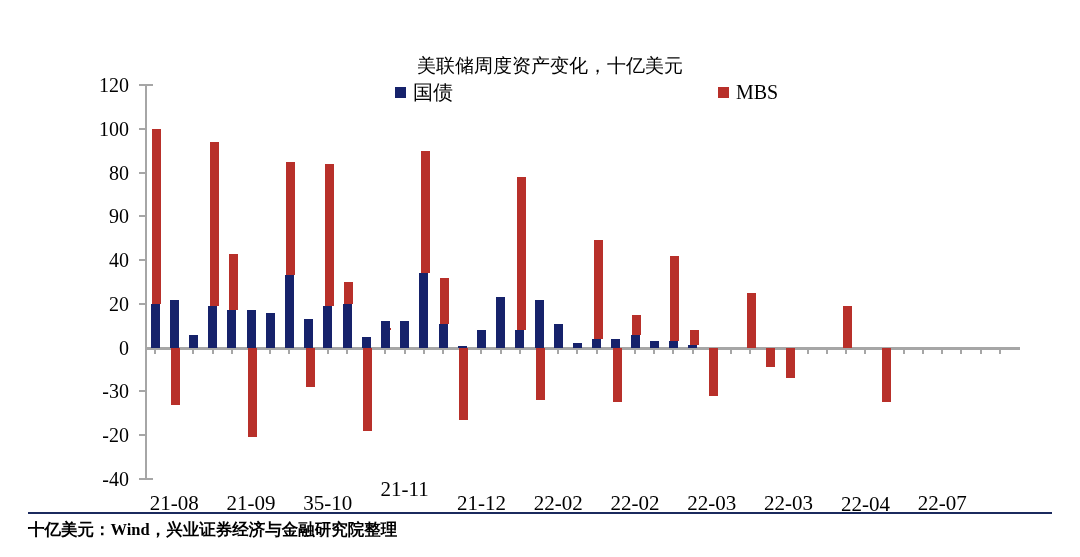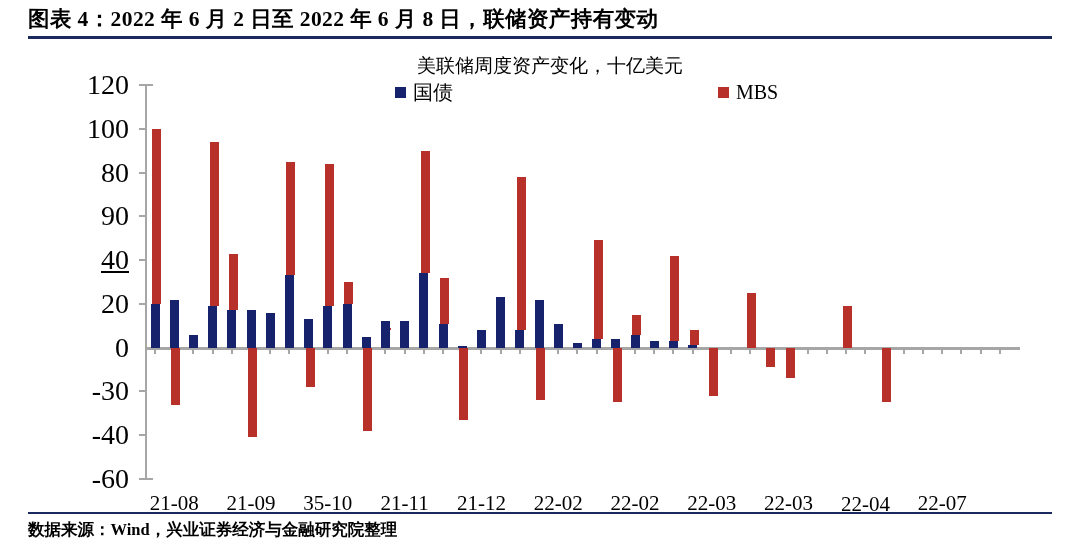--- a/index.html
+++ b/index.html
@@ -58,21 +58,21 @@
     width:875px;height:394px;
   }
   .yaxis-line{
     position:absolute;left:0;top:0;width:2px;height:394px;background:#a6a6a6;
   }
   .ytick{position:absolute;left:-6px;width:7px;height:2px;background:#a6a6a6;}
   .ycap{position:absolute;left:0;width:8px;height:2px;background:#a6a6a6;}
   .ylab{
     position:absolute;
     width:64px;text-align:right;
-    font-size:28px;line-height:20px;font-family:"Liberation Serif", serif;
+    font-size:20px;line-height:20px;font-family:"Liberation Serif", serif;
   }
   .zero-line{
     position:absolute;left:0;width:875px;height:3px;background:#a6a6a6;
   }
   .xtick{position:absolute;width:2px;height:7px;background:#a6a6a6;}
 
   .bars{position:absolute;left:0;top:0;width:875px;height:394px;}
   .bar{position:absolute;}
   .bar.tre{background:#16226b;z-index:3;}
   .bar.mbs{background:#b8302a;z-index:2;}
@@ -81,24 +81,20 @@
     position:absolute;
     font-size:21px;line-height:21px;font-family:"Liberation Serif", serif;
     white-space:nowrap;text-align:center;width:90px;
   }
 </style>
 </head>
 <body>
 
 <div class="page">
 
-  <div class="header">
-    <div class="header-title">图表 4：2022 年 6 月 2 日至 2022 年 6 月 8 日，联储资产持有变动</div>
-    <div class="header-rule"></div>
-  </div>
 
   <div class="chart">
 
     <div class="chart-title">美联储周度资产变化，十亿美元</div>
 
     <div class="legend">
       <div class="legend-item tre">
         <span class="legend-swatch" id="sw-tre" style="background: rgb(22, 34, 107);"></span>
         <span class="legend-label">国债</span>
       </div>
@@ -121,26 +117,26 @@
           <div class="ytick" style="top: 349.222px;"></div>
           <div class="ytick" style="top: 393px;"></div>
           <div class="ycap" style="top: -1px;"></div>
           <div class="ycap" style="top: 393px;"></div>
         </div>
       <div id="ylabels">
           <div class="ylab" style="top: -10px; left: -80px;">120</div>
           <div class="ylab" style="top: 33.7778px; left: -80px;">100</div>
           <div class="ylab" style="top: 77.5556px; left: -80px;">80</div>
           <div class="ylab" style="top: 121.333px; left: -80px;">90</div>
-          <div class="ylab" style="top: 165.111px; left: -80px; text-decoration: underline;">40</div>
+          <div class="ylab" style="top: 165.111px; left: -80px;">40</div>
           <div class="ylab" style="top: 208.889px; left: -80px;">20</div>
           <div class="ylab" style="top: 252.667px; left: -80px;">0</div>
           <div class="ylab" style="top: 296.444px; left: -80px;">-30</div>
-          <div class="ylab" style="top: 340.222px; left: -80px;">-40</div>
-          <div class="ylab" style="top: 384px; left: -80px;">-60</div>
+          <div class="ylab" style="top: 340.222px; left: -80px;">-20</div>
+          <div class="ylab" style="top: 384px; left: -80px;">-40</div>
         </div>
       <div class="zero-line" id="zeroline" style="top: 261.667px;"></div>
       <div id="xticks">
           <div class="xtick" style="left: 9px; top: 261.667px;"></div>
           <div class="xtick" style="left: 28.2px; top: 261.667px;"></div>
           <div class="xtick" style="left: 47.4px; top: 261.667px;"></div>
           <div class="xtick" style="left: 66.6px; top: 261.667px;"></div>
           <div class="xtick" style="left: 85.8px; top: 261.667px;"></div>
           <div class="xtick" style="left: 105px; top: 261.667px;"></div>
           <div class="xtick" style="left: 124.2px; top: 261.667px;"></div>
@@ -240,29 +236,29 @@
           <div class="bar mbs" style="left: 640.6px; width: 9px; top: 262.667px; height: 30.6444px;"></div>
           <div class="bar mbs" style="left: 698.2px; width: 9px; top: 221.078px; height: 41.5889px;"></div>
           <div class="bar mbs" style="left: 736.6px; width: 9px; top: 262.667px; height: 54.7222px;"></div>
         </div>
     </div>
 
     <div id="xlabels">
         <div class="xlab" style="left: 119.2px; top: 449px;">21-08</div>
         <div class="xlab" style="left: 196px; top: 449px;">21-09</div>
         <div class="xlab" style="left: 272.8px; top: 449px;">35-10</div>
-        <div class="xlab" style="left: 349.6px; top: 449px;">21-11</div>
+        <div class="xlab" style="left: 349.6px; top: 435px;">21-11</div>
         <div class="xlab" style="left: 426.4px; top: 449px;">21-12</div>
         <div class="xlab" style="left: 503.2px; top: 449px;">22-02</div>
         <div class="xlab" style="left: 580px; top: 449px;">22-02</div>
         <div class="xlab" style="left: 656.8px; top: 449px;">22-03</div>
         <div class="xlab" style="left: 733.6px; top: 449px;">22-03</div>
         <div class="xlab" style="left: 810.4px; top: 450px;">22-04</div>
         <div class="xlab" style="left: 887.2px; top: 449px;">22-07</div>
       </div>
   </div>
 
   <div class="footer">
     <div class="footer-rule"></div>
-    <div class="footer-text">数据来源：Wind，兴业证券经济与金融研究院整理</div>
+    <div class="footer-text">十亿美元：Wind，兴业证券经济与金融研究院整理</div>
   </div>
 
 </div>
 
 </body></html>

